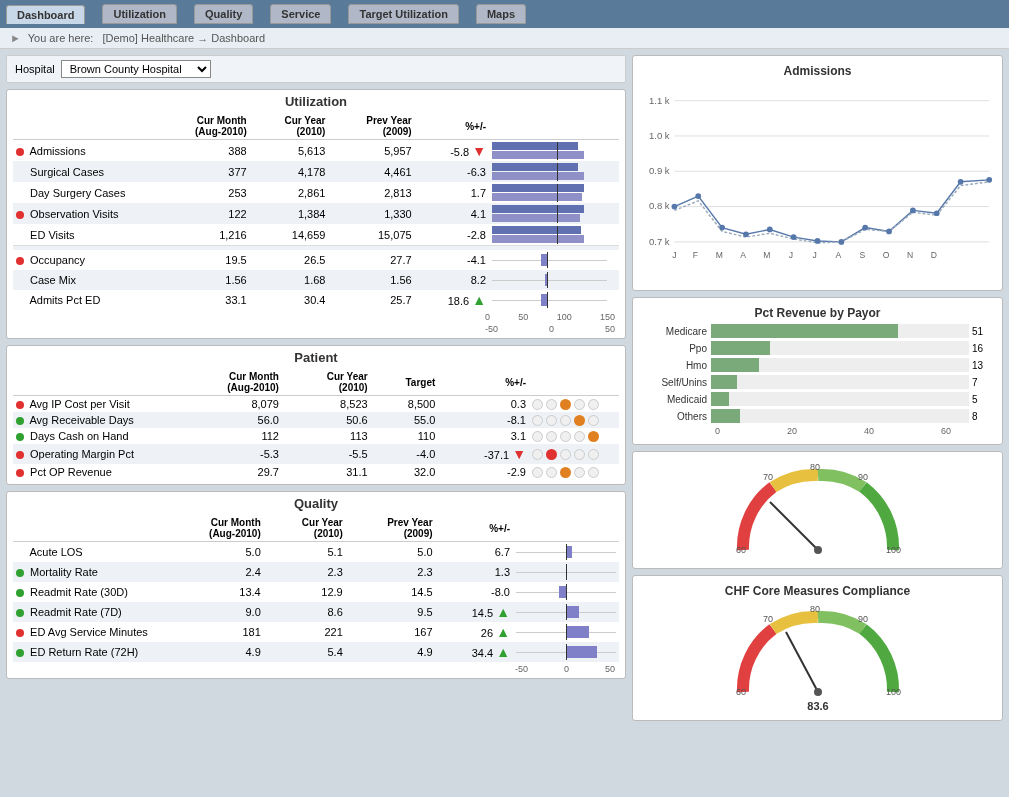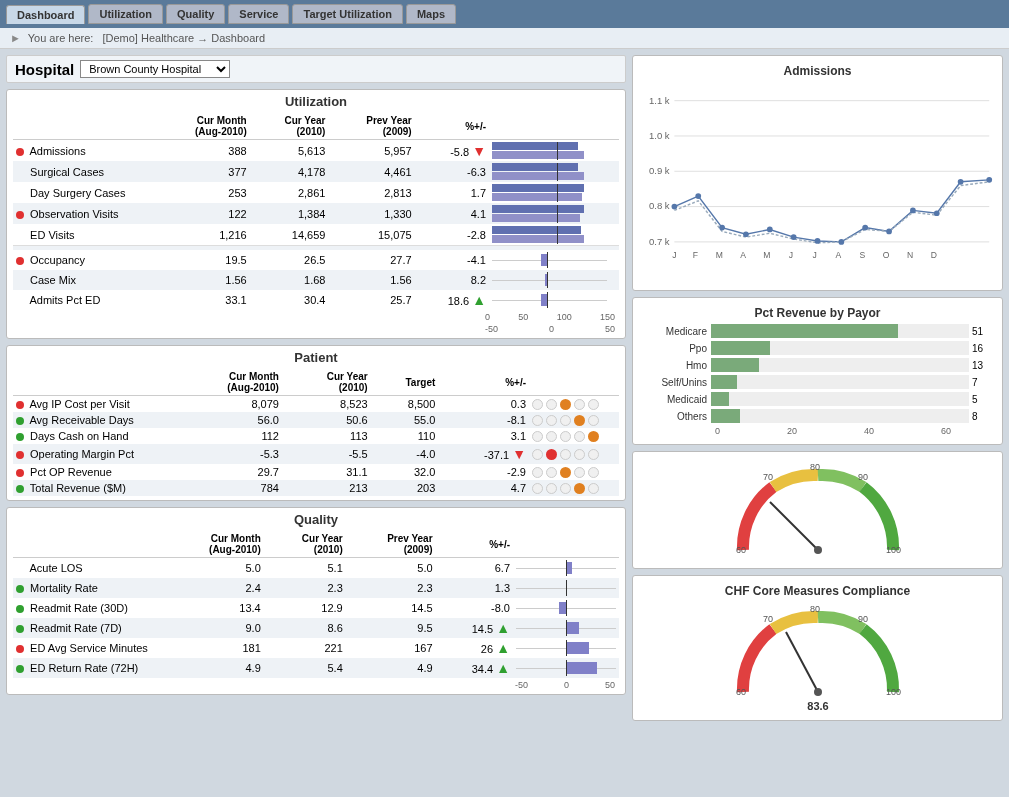--- a/index.html
+++ b/index.html
@@ -1,35 +1,35 @@
 <!DOCTYPE html>
 <html><head>
   <meta charset="utf-8">
   <style>
     * { box-sizing: border-box; margin: 0; padding: 0; }
     body { font-family: Arial, sans-serif; font-size: 11px; background: #d0d8e0; }
 
     
-    .top-nav { background: #5a7a9a; padding: 4px 6px; display: flex; gap: 3px; align-items: center; }
+    .top-nav { background: #5a7a9a; padding: 4px 6px; display: flex; gap: 17px; align-items: center; }
     .nav-tab { padding: 3px 10px; border-radius: 3px 3px 0 0; cursor: pointer; font-size: 11px; font-weight: bold; border: 1px solid #999; }
     .nav-tab.active { background: #c8d8e8; color: #333; border-bottom: none; }
     .nav-tab.inactive { background: #b0b8c8; color: #333; }
 
     
     .breadcrumb-bar { background: #e8eef4; padding: 4px 10px; font-size: 11px; color: #555; border-bottom: 1px solid #ccc; }
     .breadcrumb-arrow { color: #888; margin-right: 4px; }
 
     
     .main-content { padding: 6px; display: flex; gap: 6px; }
     .left-panel { flex: 0 0 620px; display: flex; flex-direction: column; gap: 6px; }
     .right-panel { flex: 1; display: flex; flex-direction: column; gap: 6px; }
 
     
     .hospital-selector { display: flex; align-items: center; gap: 6px; background: #f0f4f8; padding: 4px 8px; border: 1px solid #ccc; border-radius: 2px; }
-    .hospital-label { font-weight: bold; font-size: 15px; }
+    .hospital-label { font-weight: normal; font-size: 11px; }
     .hospital-select { font-size: 11px; padding: 1px 4px; border: 1px solid #888; background: white; min-width: 150px; }
     .section-title { text-align: center; font-size: 13px; font-weight: bold; color: #333; margin-bottom: 4px; }
 
     
     .chart-card { background: white; border: 1px solid #bbb; border-radius: 3px; padding: 8px; }
     .chart-title { text-align: center; font-size: 12px; font-weight: bold; color: #333; margin-bottom: 4px; }
 
     
     .admissions-chart { height: 200px; position: relative; }
 
@@ -394,39 +394,20 @@
       <td>
                   <div style="display:flex; gap:3px; align-items:center;">
                     <div style="width:11px;height:11px;border-radius:50%;background:#f0f0f0;border:1px solid #ccc;"></div>
                     <div style="width:11px;height:11px;border-radius:50%;background:#f0f0f0;border:1px solid #ccc;"></div>
                     <div style="width:11px;height:11px;border-radius:50%;background:#e08020;"></div>
                     <div style="width:11px;height:11px;border-radius:50%;background:#f0f0f0;border:1px solid #ccc;"></div>
                     <div style="width:11px;height:11px;border-radius:50%;background:#f0f0f0;border:1px solid #ccc;"></div>
                   </div>
                 </td>
     </tr>
-              <tr>
-      <td>
-        <span style="display:inline-block; width:8px; height:8px; border-radius:50%; background:#30a030; margin-right:3px; vertical-align:middle;"></span>
-        Total Revenue ($M)
-      </td>
-      <td class="num">784</td>
-      <td class="num">213</td>
-      <td class="num">203</td>
-      <td class="num">4.7 </td>
-      <td>
-                  <div style="display:flex; gap:3px; align-items:center;">
-                    <div style="width:11px;height:11px;border-radius:50%;background:#f0f0f0;border:1px solid #ccc;"></div>
-                    <div style="width:11px;height:11px;border-radius:50%;background:#f0f0f0;border:1px solid #ccc;"></div>
-                    <div style="width:11px;height:11px;border-radius:50%;background:#f0f0f0;border:1px solid #ccc;"></div>
-                    <div style="width:11px;height:11px;border-radius:50%;background:#e08020;"></div>
-                    <div style="width:11px;height:11px;border-radius:50%;background:#f0f0f0;border:1px solid #ccc;"></div>
-                  </div>
-                </td>
-    </tr>
             </tbody>
         </table>
       </div>
     </div>
 
     <div class="section-wrapper">
       <div class="section-inner">
         <div class="section-title">Quality</div>
         <table class="quality-table">
           <thead>

